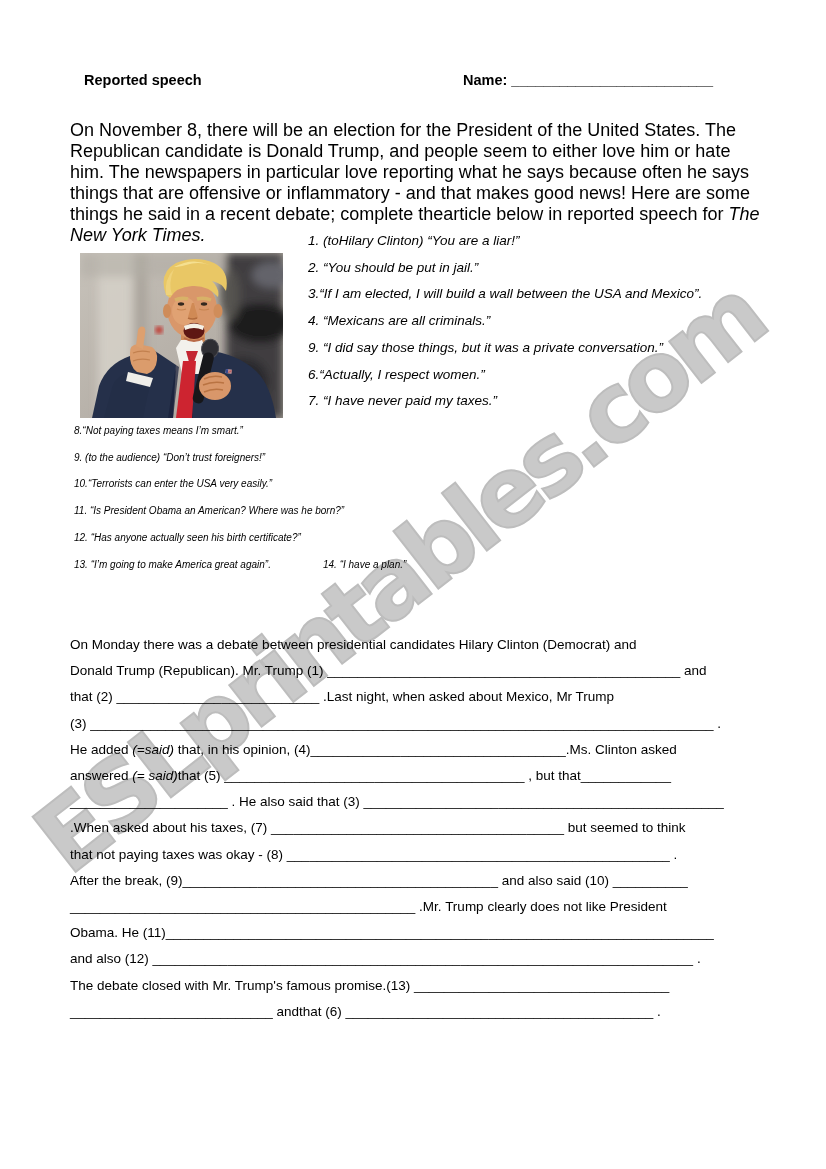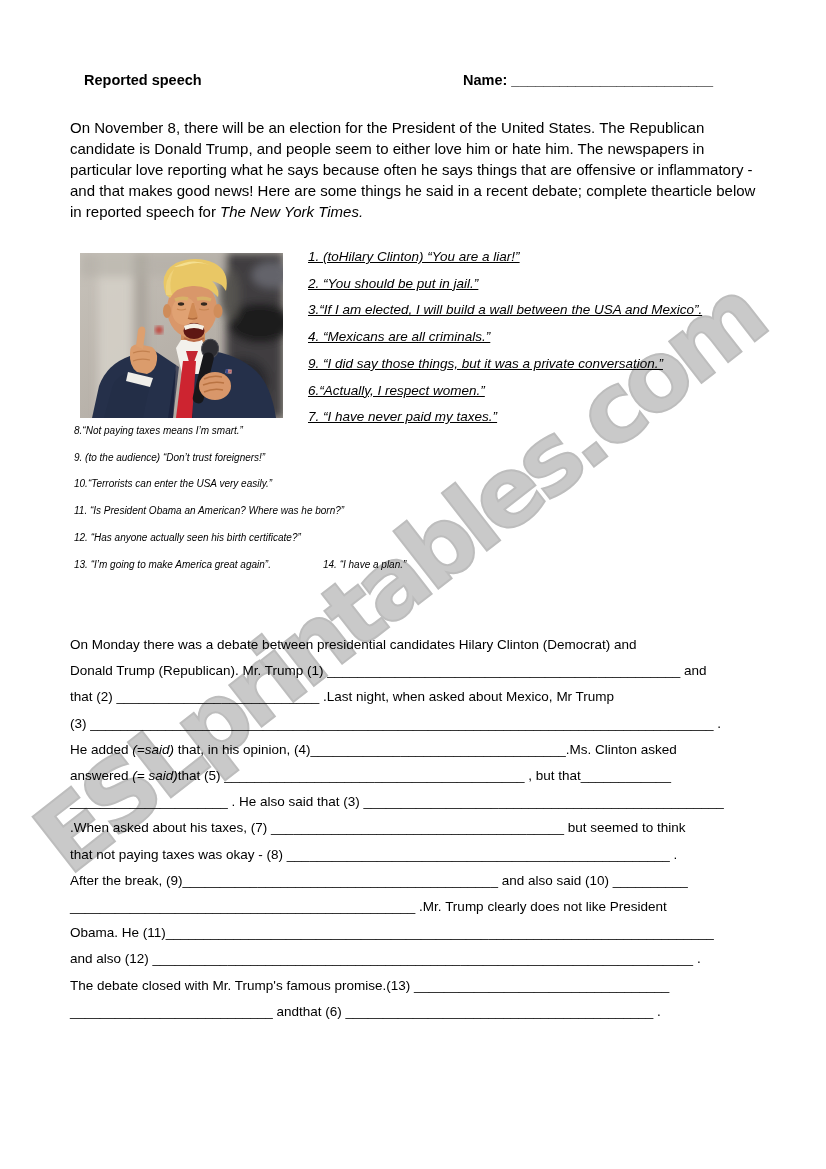--- a/index.html
+++ b/index.html
@@ -6,23 +6,23 @@
   .page{position:relative;width:826px;height:1169px;background:#ffffff;overflow:hidden;
         font-family:"Liberation Sans",sans-serif;color:#000;}
   .layer{position:absolute;z-index:1;}
   .watermark{position:absolute;left:78px;top:793px;height:96px;line-height:96px;z-index:0;
         font-family:"DejaVu Sans",sans-serif;font-weight:bold;font-size:96px;letter-spacing:-7px;
         color:#c9c9c9;-webkit-text-stroke:2px #bdbdbd;white-space:nowrap;
         transform-origin:0 100%;transform:rotate(-38deg);}
   .hdr-title{left:84px;top:70px;font-size:14.5px;font-weight:bold;line-height:20px;}
   .hdr-name{left:463px;top:70px;font-size:14.5px;font-weight:bold;line-height:20px;white-space:nowrap;}
   .hdr-name .blank{letter-spacing:0;}
-  .intro{left:70px;top:102px;width:697px;font-size:15px;line-height:21px;}
+  .intro{left:70px;top:102px;width:697px;font-size:18px;line-height:21px;}
   .photo{left:80px;top:253px;width:203px;height:165px;}
-  .quotes-right{left:308px;top:244px;font-size:13.5px;font-style:italic;line-height:26.7px;white-space:nowrap;text-decoration:underline;}
+  .quotes-right{left:308px;top:228px;font-size:13.5px;font-style:italic;line-height:26.7px;white-space:nowrap;}
   .quotes-left{left:74px;top:418px;font-size:10px;font-style:italic;line-height:26.7px;white-space:nowrap;}
   .q14{margin-left:52px;}
   .article{left:70px;top:607px;font-size:13.5px;line-height:26.2px;white-space:nowrap;margin-top:25px;}
   .it{font-style:italic;}
 </style>
 </head>
 <body>
 
 <div class="page">
 

